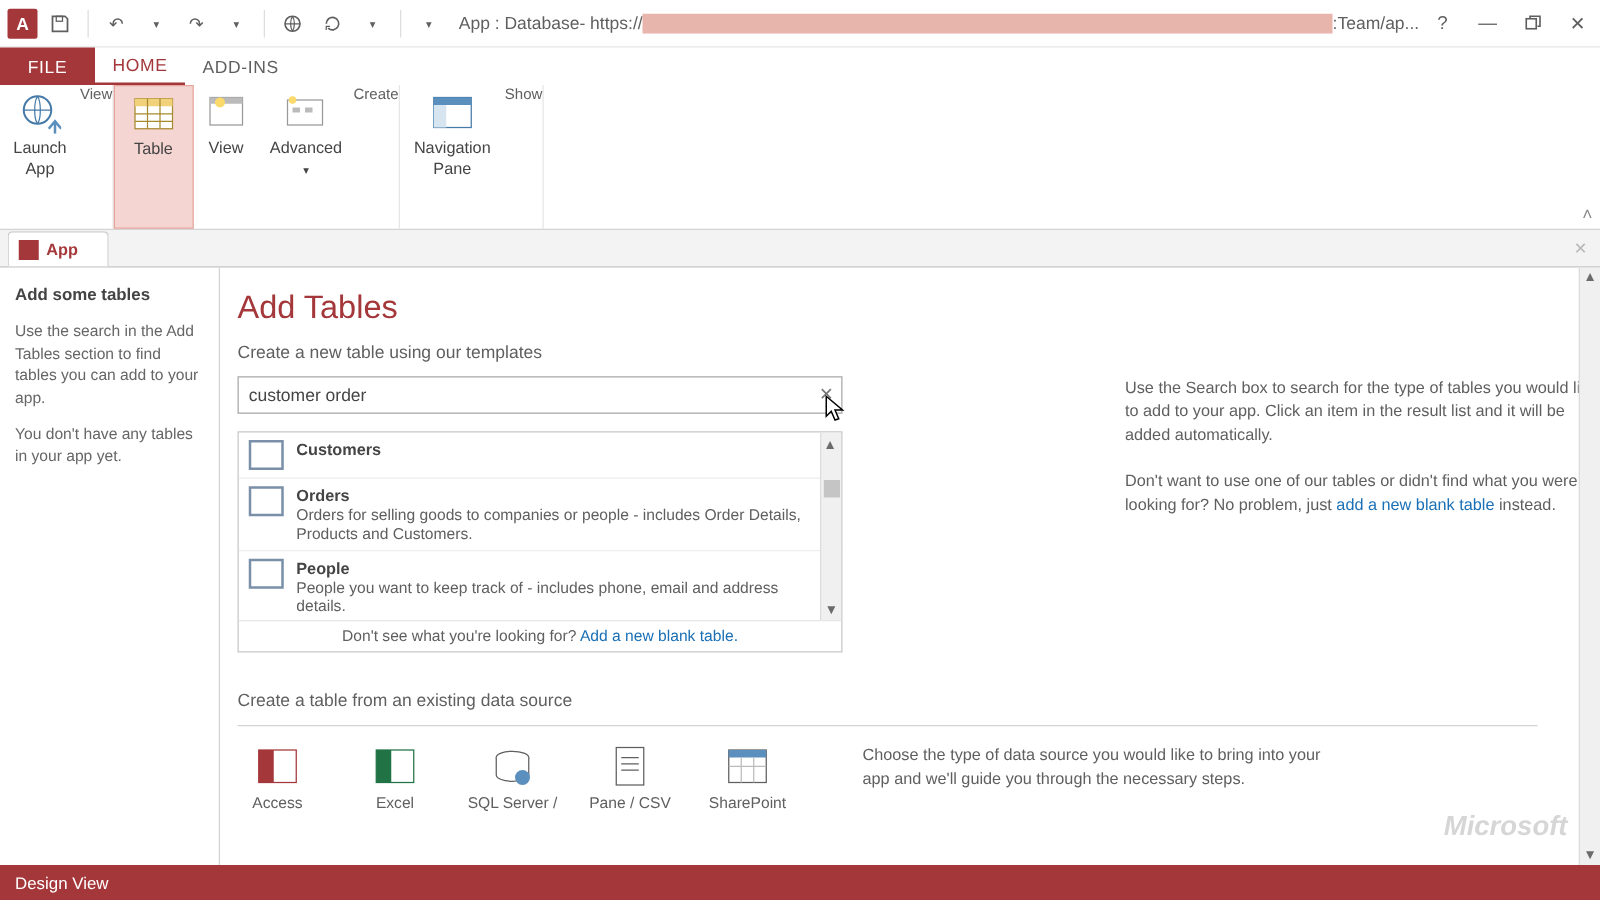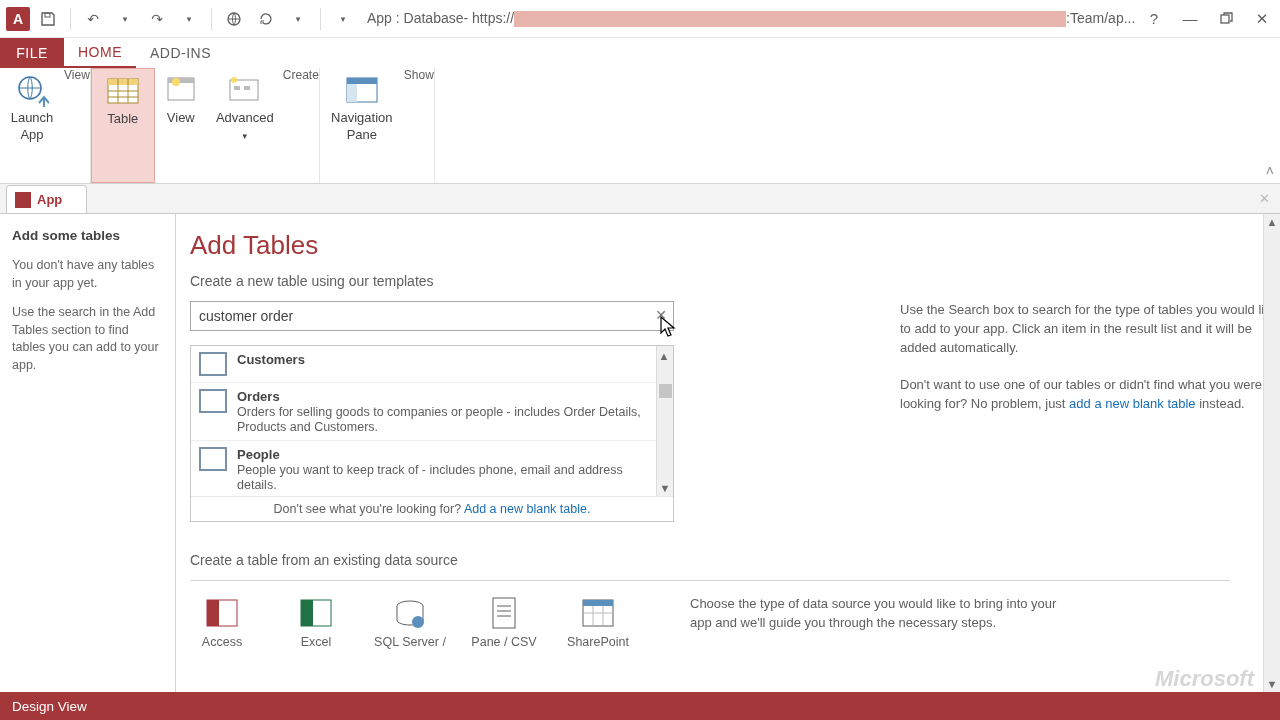--- a/index.html
+++ b/index.html
@@ -10,21 +10,21 @@
 .tb-left { display:flex; align-items:center; gap:4px; padding-left:6px;}
 .app-icon { width:24px; height:24px; background:#a4373a; display:flex; align-items:center; justify-content:center; color:#fff; font-size:14px; font-weight:bold; border-radius:2px;}
 .qat-btn { width:28px; height:28px; display:flex; align-items:center; justify-content:center; color:#5f5f5f; font-size:14px;}
 .sep { width:1px; height:22px; background:#ddd; margin:0 4px;}
 .title-text { flex:1; font-size:14px; color:#5f5f5f; padding-left:10px; white-space:nowrap; overflow:hidden;}
 .tb-right { display:flex; align-items:center;}
 .win-btn { width:36px; height:28px; display:flex; align-items:center; justify-content:center; color:#5f5f5f; font-size:15px;}
 
 
 .ribbon-tabs { height:30px; display:flex; align-items:flex-end;}
-.file-tab { background:#a4373a; color:#fff; width:64px; height:30px; display:flex; align-items:center; justify-content:center; font-size:14px; letter-spacing:0.5px;}
+.file-tab { background:#a4373a; color:#fff; width:76px; height:30px; display:flex; align-items:center; justify-content:center; font-size:14px; letter-spacing:0.5px;}
 .rt { height:30px; padding:0 14px; display:flex; align-items:center; font-size:14px; color:#5f5f5f; cursor:pointer; letter-spacing:0.5px;}
 .rt.active { color:#a4373a; border-bottom:2px solid #a4373a; }
 
 
 .ribbon { height:116px; background:#fff; border-bottom:1px solid #d4d4d4; display:flex; position:relative;}
 .rgroup { border-right:1px solid #e6e6e6; display:flex; flex-direction:row;}
 .rg-items { display:flex; flex:1;}
 .rg-label { font-size:12px; color:#5f5f5f; text-align:center; height:18px;}
 .rbtn { width:64px; display:flex; flex-direction:column; align-items:center; justify-content:flex-start; padding:4px 2px 0; cursor:pointer; font-size:13px; color:#444;}
 .rbtn.wide { width:84px;}
@@ -78,21 +78,21 @@
 .hr { border-top:1px solid #d4d4d4; margin-bottom:14px; width:1040px;}
 .ds-row { display:flex; align-items:flex-start; gap:60px;}
 .ds-icons { display:flex; gap:30px;}
 .ds { width:64px; display:flex; flex-direction:column; align-items:center; font-size:12.5px; color:#5f5f5f;}
 .ds-icon { width:36px; height:36px; margin-bottom:4px; display:flex; align-items:center; justify-content:center;}
 .ds-label { text-align:center; white-space:nowrap;}
 
 .vscroll { position:absolute; right:0; top:0; bottom:0; width:17px; background:#f0f0f0; display:flex; flex-direction:column; justify-content:space-between; align-items:center; border-left:1px solid #dcdcdc;}
 .vscroll span { color:#6b6b6b; font-size:11px; padding:2px 0;}
 
-.ms-logo { position:absolute; right:26px; bottom:0; font-size:22px; color:#d6d6d6; font-weight:600; font-style:italic;}
+.ms-logo { position:absolute; right:26px; bottom:18px; font-size:22px; color:#d6d6d6; font-weight:600; font-style:italic;}
 
 
 .statusbar { height:28px; background:#a4373a; color:#fff; display:flex; align-items:center; padding:0 12px; font-size:13.5px;}
 
 svg { display:block;}
 </style>
 </head>
 <body>
 
 <div class="titlebar">
@@ -224,22 +224,22 @@
   <div class="doc-tab">
     <span class="tab-icon"></span>
     <b>App</b>
   </div>
   <div class="tab-close">✕</div>
 </div>
 
 <div class="main">
   <div class="sidebar">
     <h3>Add some tables</h3>
+    <p>Use the search in the Add Tables section to find tables you can add to your app.</p>
     <p>You don't have any tables in your app yet.</p>
-    <p>Use the search in the Add Tables section to find tables you can add to your app.</p>
   </div>
 
   <div class="content">
     <div class="content-inner">
       <div class="page-title">Add Tables</div>
       <div class="subtitle">Create a new table using our templates</div>
 
       <div class="search-row">
         <div class="search-left">
           <div class="search-wrap">

